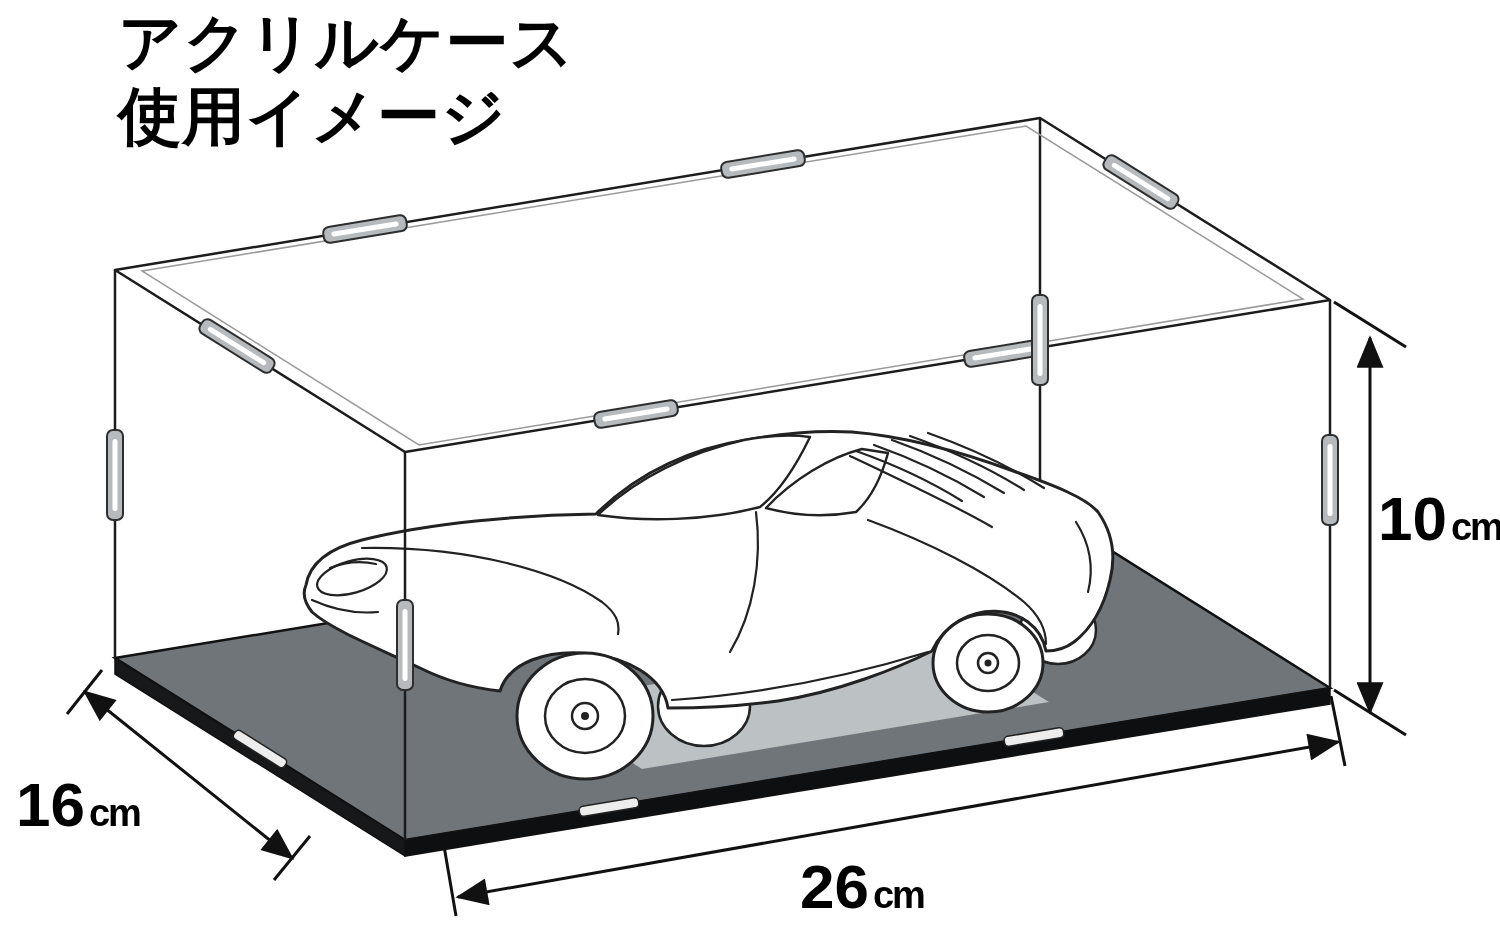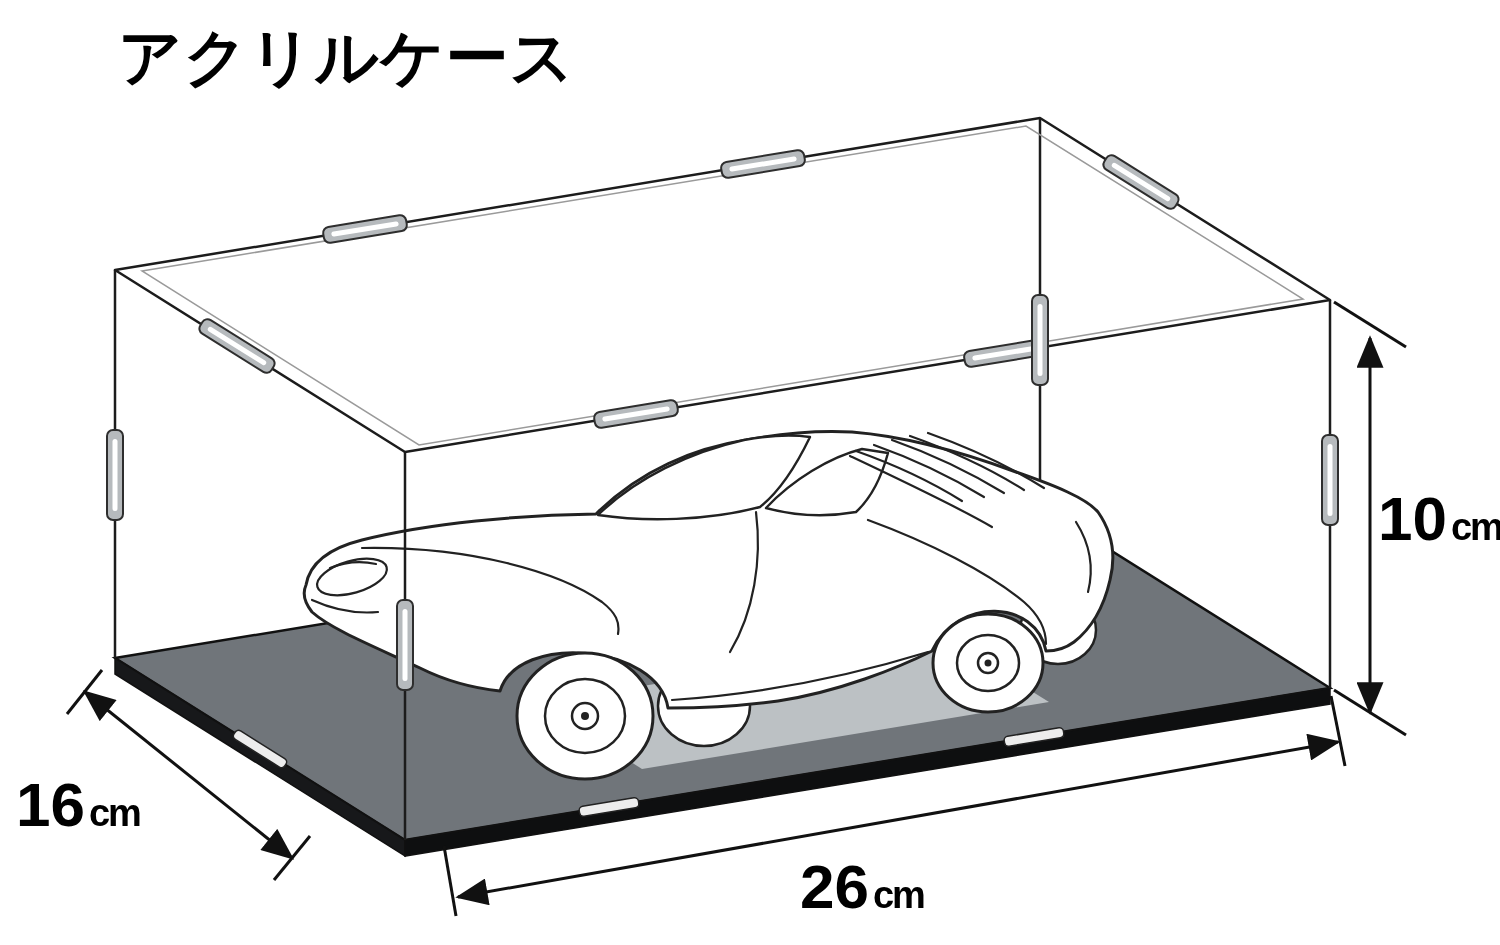--- a/index.html
+++ b/index.html
@@ -5,21 +5,21 @@
   html,body{margin:0;padding:0;background:#ffffff;}
   .canvas{
     position:relative;
     width:1500px;height:945px;
     background:#ffffff;
     overflow:hidden;
     font-family:"Liberation Sans","DejaVu Sans",sans-serif;
   }
   .title{
     position:absolute;
-    left:118px;top:20px;
+    left:118px;top:5px;
     font-size:63px;
     font-weight:900;
     line-height:1.18;
     color:#000;
     letter-spacing:1px;
     white-space:nowrap;
   }
   svg{position:absolute;left:0;top:0;}
   .case-edge{fill:none;stroke:#1c1c1c;stroke-width:2.5;stroke-linejoin:round;}
   .case-edge-inner{fill:none;stroke:#9a9a9a;stroke-width:1.5;}
@@ -206,15 +206,16 @@
       <line class="dim-line" x1="85" y1="692" x2="292" y2="858" marker-start="url(#arrow)" marker-end="url(#arrow)"></line>
       <text x="16" y="826">
         <tspan class="num">16</tspan><tspan class="unit" dx="4">cm</tspan>
       </text>
     </g>
 
   </svg>
 
   <div class="title">
     <div>アクリルケース</div>
+    <div>使用イメージ</div>
   </div>
 
 </div>
 
 </body></html>

